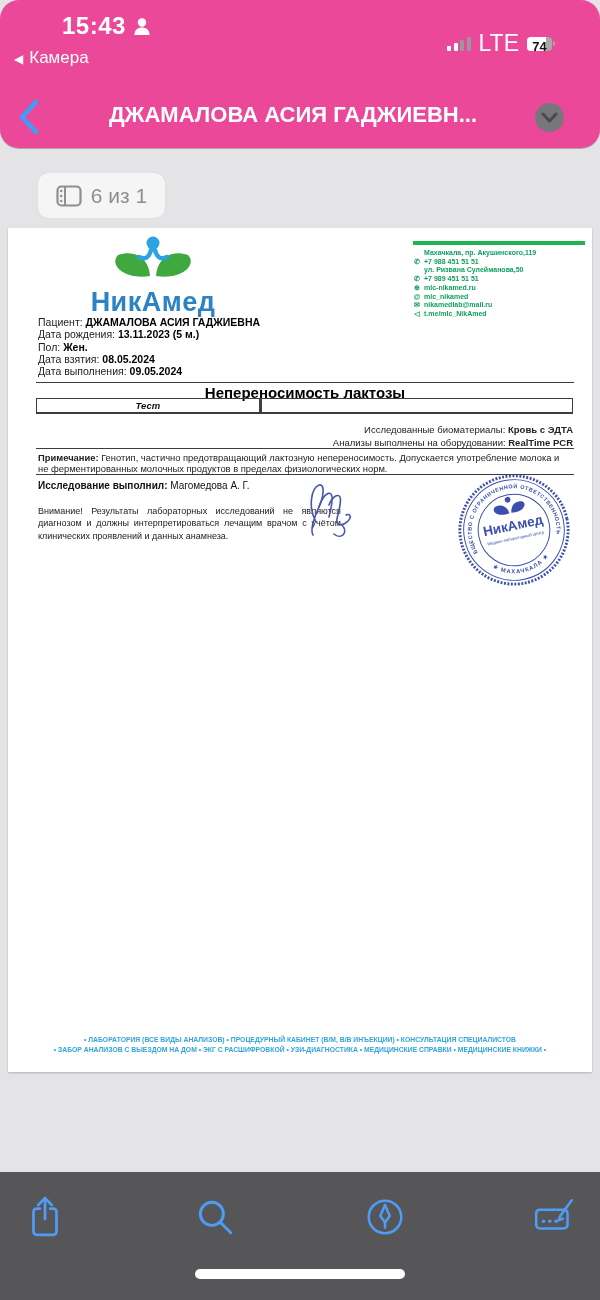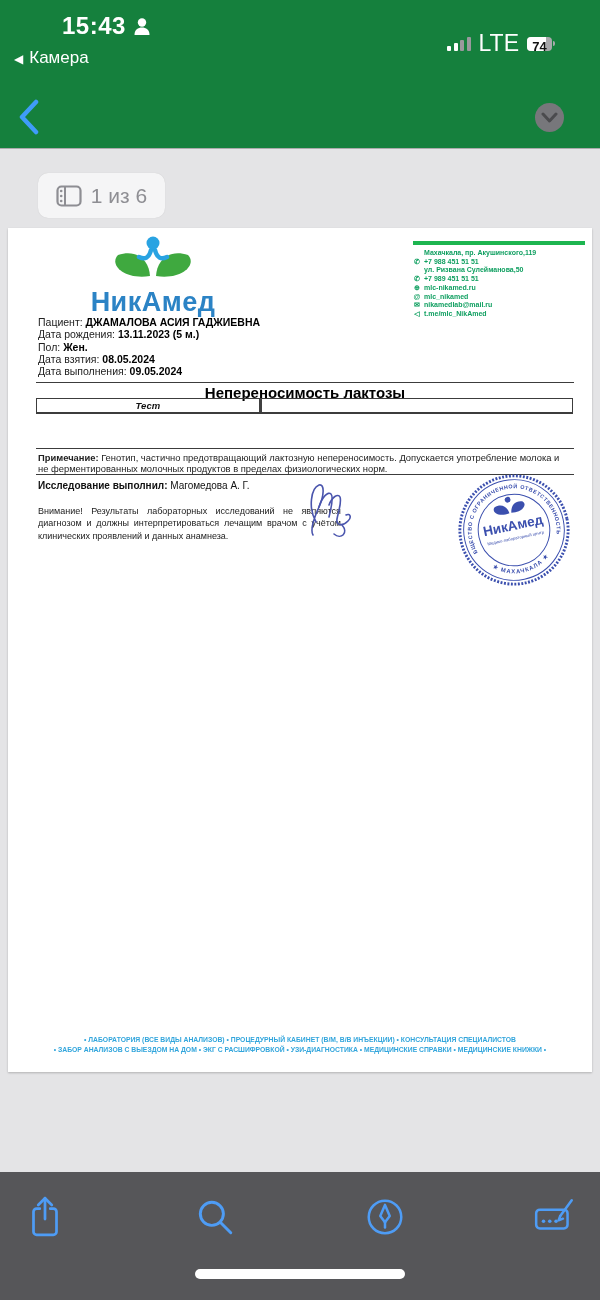--- a/index.html
+++ b/index.html
@@ -1,19 +1,19 @@
 <!DOCTYPE html>
 <html><head>
 <meta charset="utf-8">
 <style>
   html,body{margin:0;padding:0;}
   body{width:600px;height:1300px;background:#e4e4e6;font-family:"Liberation Sans",sans-serif;position:relative;overflow:hidden;}
 
   
-  .topbar{position:absolute;top:0;left:0;width:600px;height:148px;background:#15803d;box-shadow:0 1px 0 rgba(0,0,0,.25);}
+  .topbar{position:absolute;top:0;left:0;width:600px;height:148px;background:#ec4899;box-shadow:0 1px 0 rgba(0,0,0,.25);border-radius:19px;}
   .time{position:absolute;left:62px;top:12px;color:#fff;font-size:24px;font-weight:700;letter-spacing:.5px;display:flex;align-items:center;gap:7px;}
   .backapp{position:absolute;left:14px;top:48px;color:#fff;font-size:17px;display:flex;align-items:center;gap:6px;}
   .backapp .tri{font-size:12px;position:relative;top:1px;}
   .status-right{position:absolute;right:44px;top:30px;display:flex;align-items:center;gap:8px;color:#fff;}
   .sig-bars{display:flex;align-items:flex-end;gap:2.5px;}
   .bar{width:4px;border-radius:1px;background:#fff;}
   .bar.dim{background:#99999d;}
   .lte{font-size:23px;color:#fefefe;}
   .battery{position:relative;width:29px;height:14px;}
   .bat-body{position:absolute;left:0;top:0;width:25px;height:14px;border-radius:4px;background:#a9a9ac;overflow:hidden;}
@@ -93,36 +93,37 @@
       <div class="bat-num">74</div>
       <div class="bat-cap"></div>
     </div>
   </div>
 
   <div class="backbtn">
     <svg width="26" height="36" viewBox="0 0 26 36">
       <polyline points="20,3 6,18 20,33" fill="none" stroke="#3f9cf8" stroke-width="4.5" stroke-linecap="round" stroke-linejoin="round"></polyline>
     </svg>
   </div>
+  <div class="navtitle">ДЖАМАЛОВА АСИЯ ГАДЖИЕВН...</div>
   <div class="collapse-btn">
     <svg width="17" height="11" viewBox="0 0 17 11">
       <polyline points="2,2 8.5,9 15,2" fill="none" stroke="#4b4b4e" stroke-width="3" stroke-linecap="round" stroke-linejoin="round"></polyline>
     </svg>
   </div>
 </div>
 
 <div class="pager">
   <svg width="26" height="22" viewBox="0 0 26 22">
     <rect x="1.5" y="1.5" width="23" height="19" rx="4" fill="none" stroke="#8e8e93" stroke-width="2.2"></rect>
     <line x1="9" y1="1.5" x2="9" y2="20.5" stroke="#8e8e93" stroke-width="2"></line>
     <circle cx="5.2" cy="6" r="1.3" fill="#8e8e93"></circle>
       <circle cx="5.2" cy="11" r="1.3" fill="#8e8e93"></circle>
       <circle cx="5.2" cy="16" r="1.3" fill="#8e8e93"></circle>
   </svg>
-  <span>1 из 6</span>
+  <span>6 из 1</span>
 </div>
 
 <div class="page">
 
   <div class="logo">
     <svg width="96" height="50" viewBox="0 0 96 50">
       <path d="M45,40 C18,44 4,28 13,19 C32,13 44,24 45,40 Z" fill="#3fa93f"></path>
       <path d="M51,40 C78,44 92,28 83,19 C64,13 52,24 51,40 Z" fill="#3fa93f"></path>
       <path d="M34,21 C40,24 44,22 46,14" fill="none" stroke="#29a3e2" stroke-width="4.5" stroke-linecap="round"></path>
       <path d="M62,21 C56,24 52,22 50,14" fill="none" stroke="#29a3e2" stroke-width="4.5" stroke-linecap="round"></path>
@@ -177,20 +178,24 @@
 
   <div class="hr hr1"></div>
   <div class="tbl-title">Непереносимость лактозы</div>
 
   <div class="tbl">
     <div class="tr head">
       <div class="td td1 c">Тест</div>
     </div>
   </div>
 
+  <div class="equip">
+    <div><span>Исследованные биоматериалы:</span> <b>Кровь с ЭДТА</b></div>
+    <div><span>Анализы выполнены на оборудовании:</span> <b>RealTime PCR</b></div>
+  </div>
 
   <div class="hr hr2"></div>
 
   <div class="note">
     <b>Примечание:</b>
     <span>Генотип, частично предотвращающий лактозную непереносимость. Допускается употребление молока и не ферментированных молочных продуктов в пределах физиологических норм.</span>
   </div>
 
   <div class="hr hr3"></div>
 

